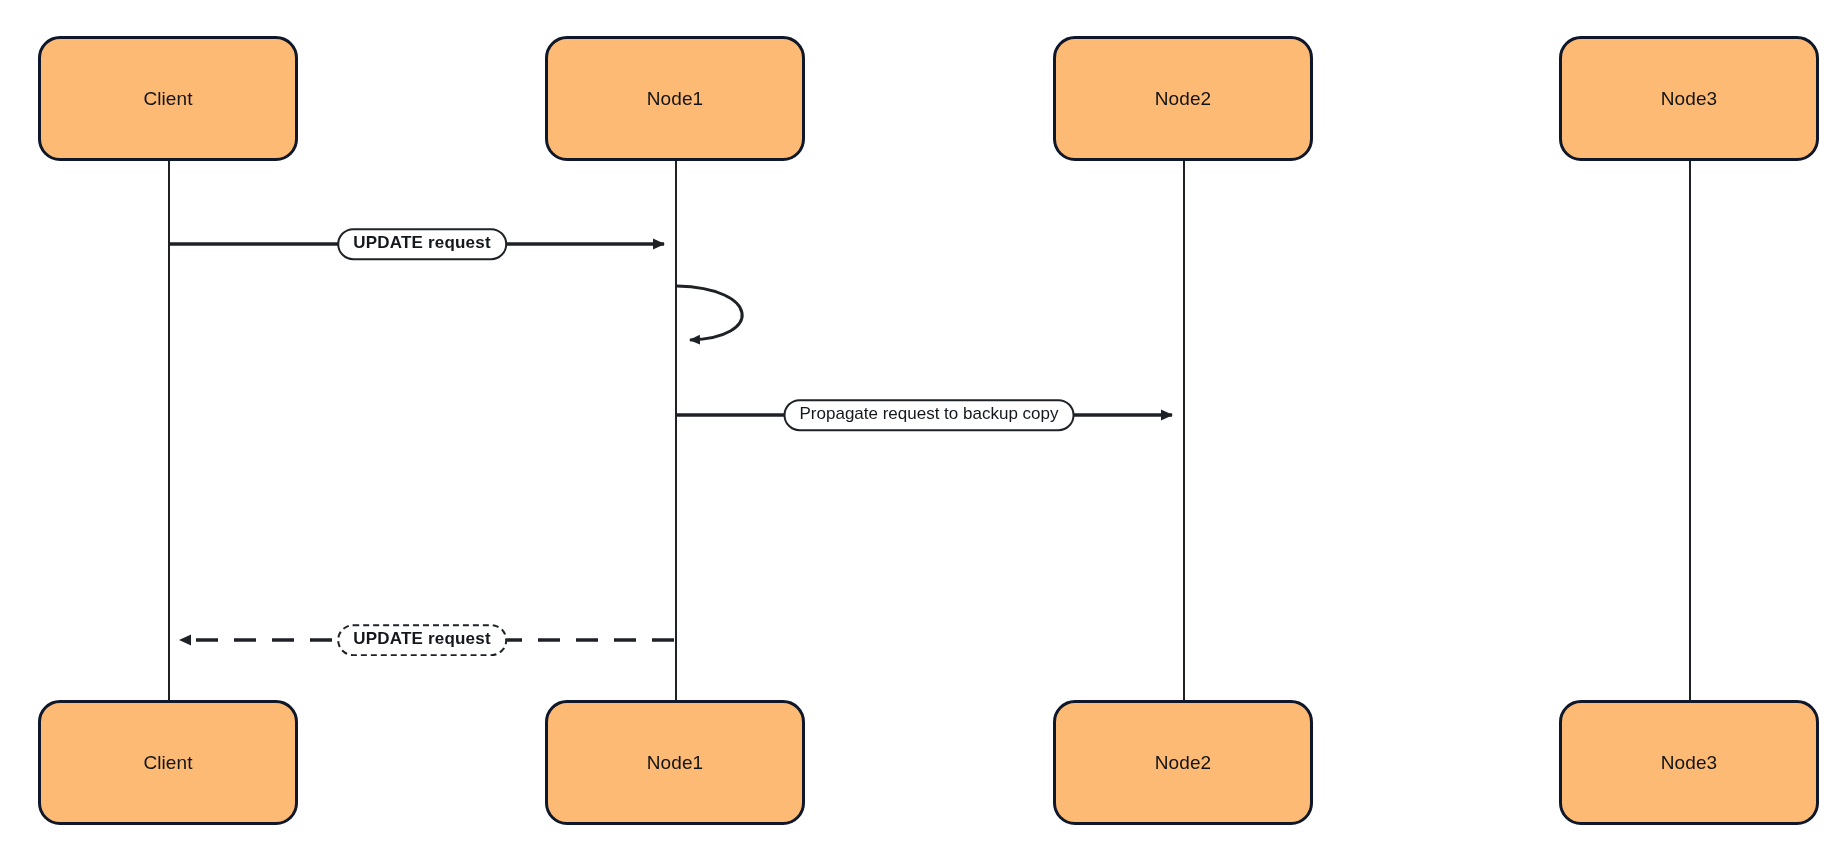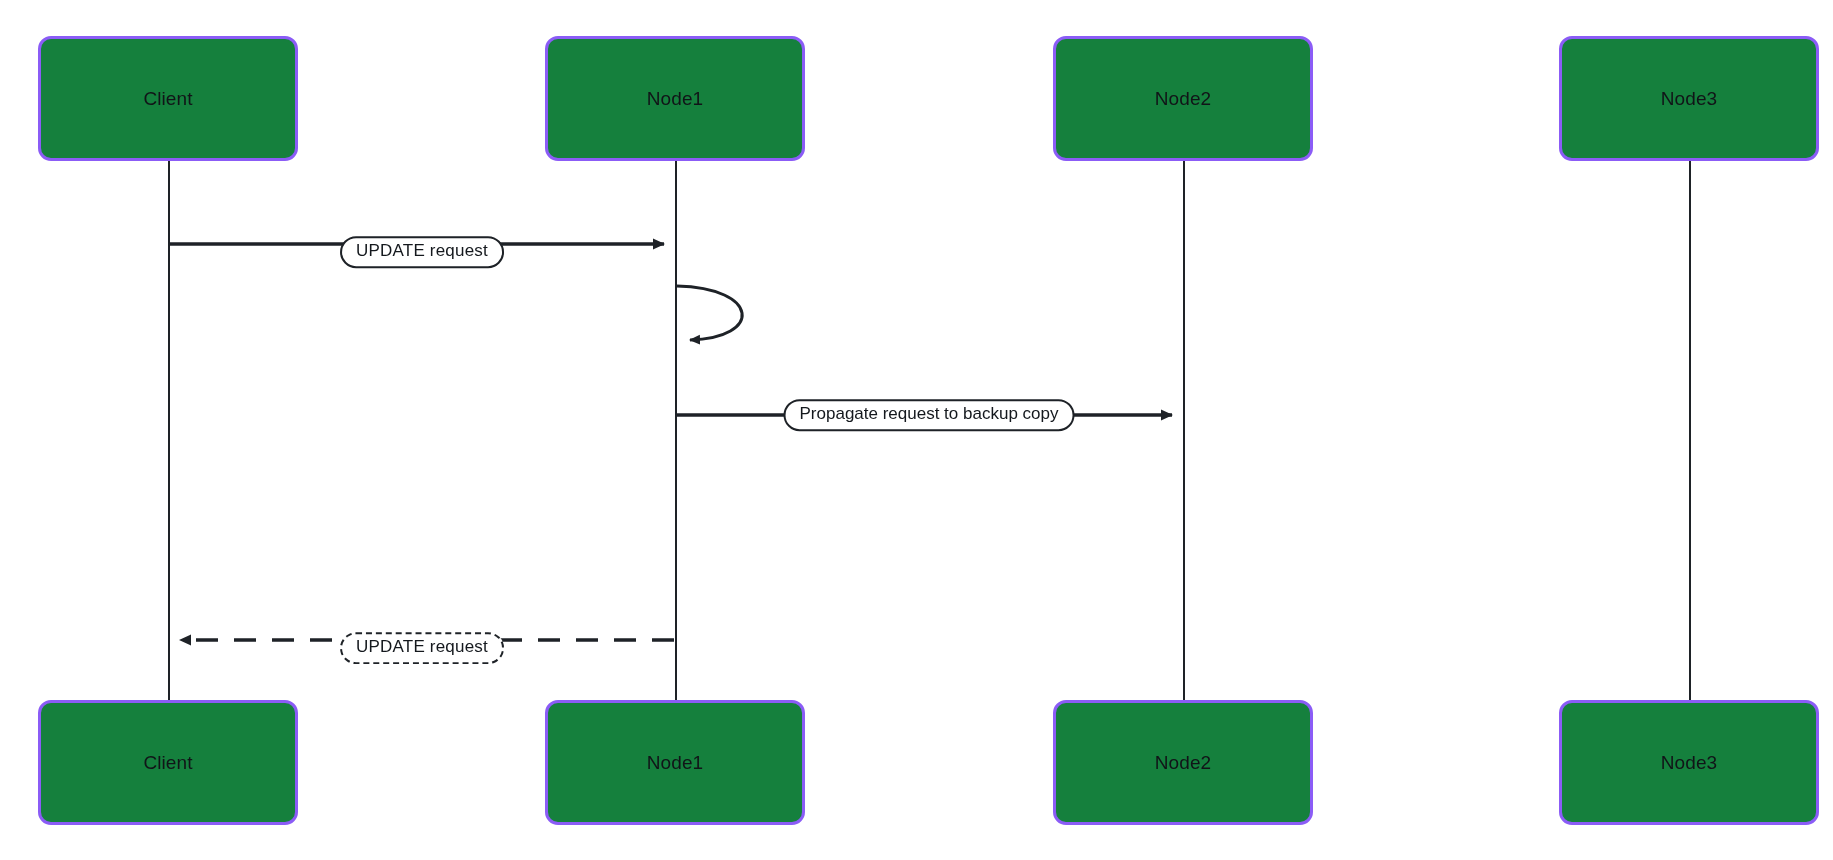--- a/index.html
+++ b/index.html
@@ -20,23 +20,23 @@
     background: #ffffff;
     overflow: hidden;
   }
 
   
   .participant-box {
     position: absolute;
     width: 260px;
     height: 125px;
     box-sizing: border-box;
-    background: #15803d;
-    border: 3px solid #8b5cf6;
-    border-radius: 13px;
+    background: #fdba74;
+    border: 3px solid #0f172a;
+    border-radius: 22px;
     display: flex;
     align-items: center;
     justify-content: center;
     z-index: 4;
   }
   .participant-box .participant-label {
     font-size: 19px;
     color: #111418;
     font-weight: 400;
     letter-spacing: 0.1px;
@@ -72,23 +72,22 @@
     border-radius: 999px;
     padding: 4px 14px 5px 14px;
     font-size: 17px;
     color: #14181d;
     white-space: nowrap;
     line-height: 1.1;
     z-index: 3;
     user-select: none;
   }
   .msg-label.bold {
-    font-weight: normal;
+    font-weight: bold;
     letter-spacing: 0.2px;
-    margin-top: 8px;
   }
   .msg-label.dashed {
     border-style: dashed;
     border-width: 2px;
   }
 </style>
 </head>
 <body>
 
 <div id="diagram-root">

